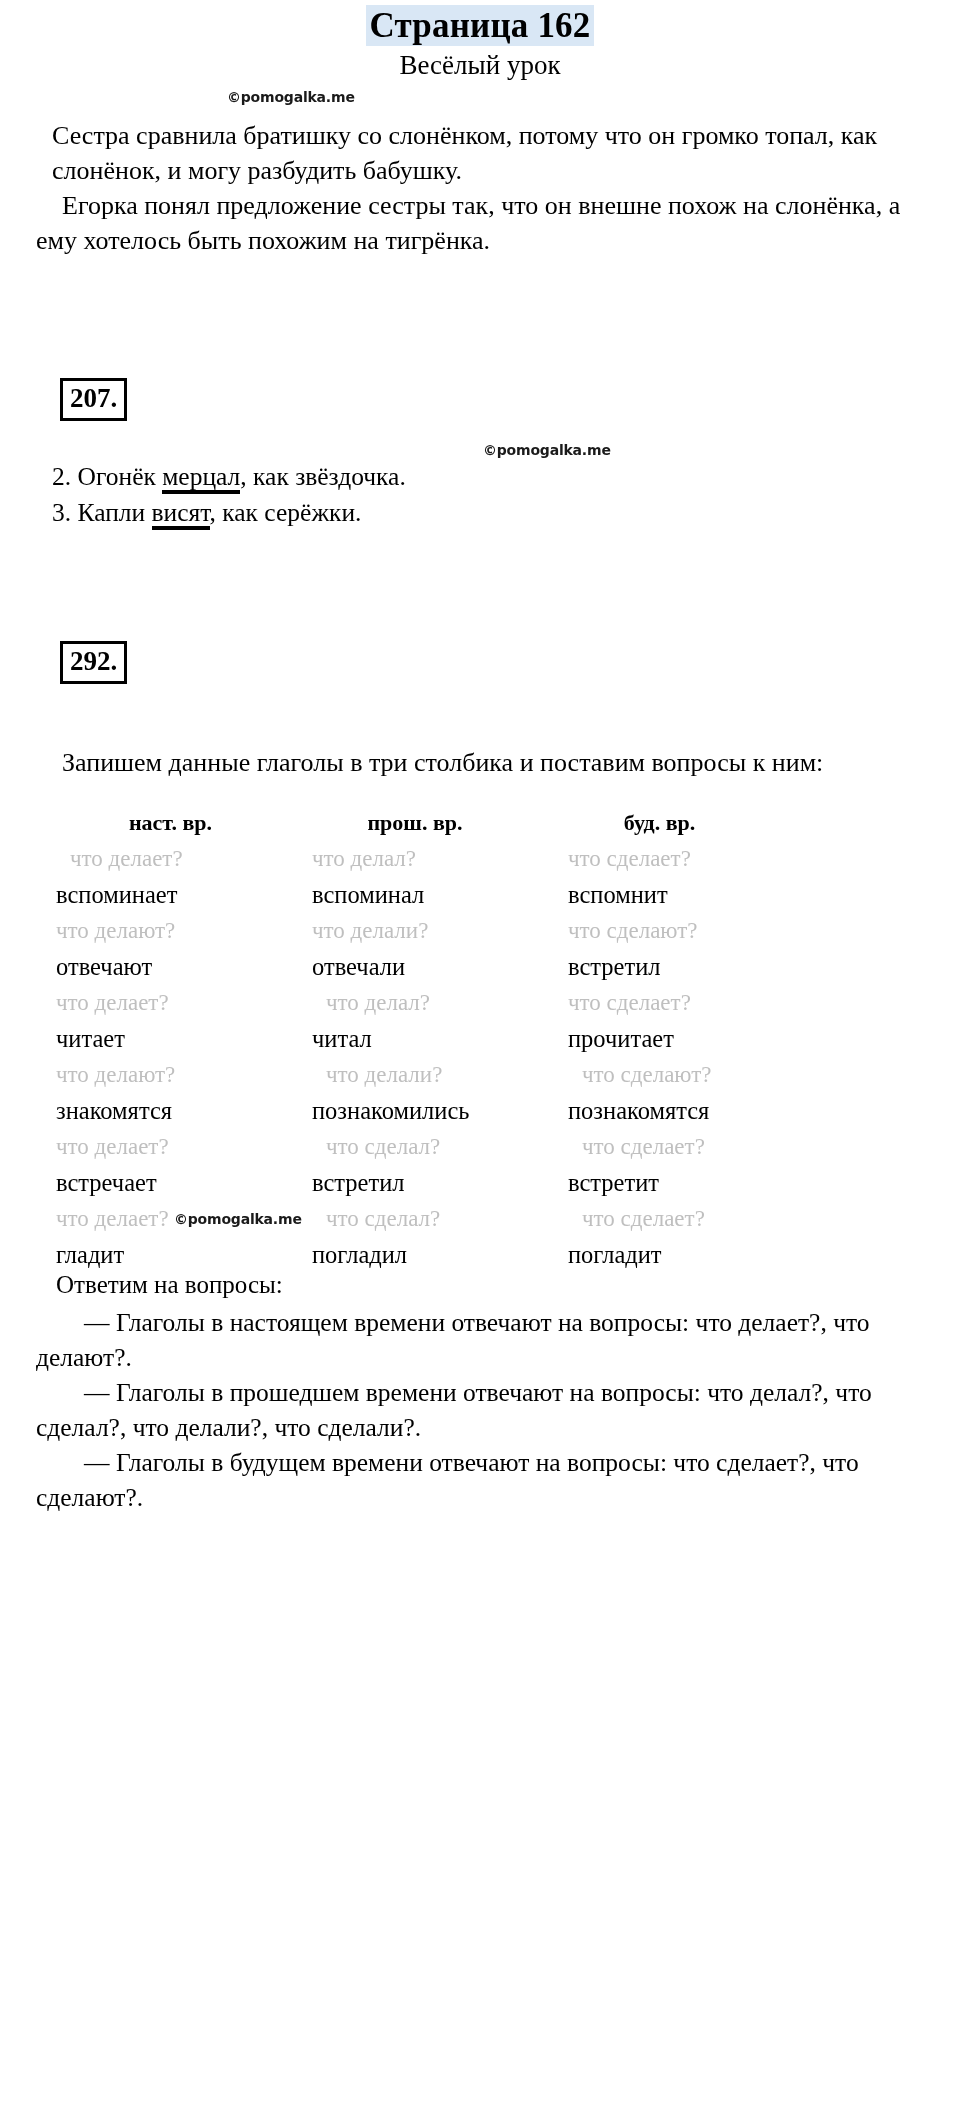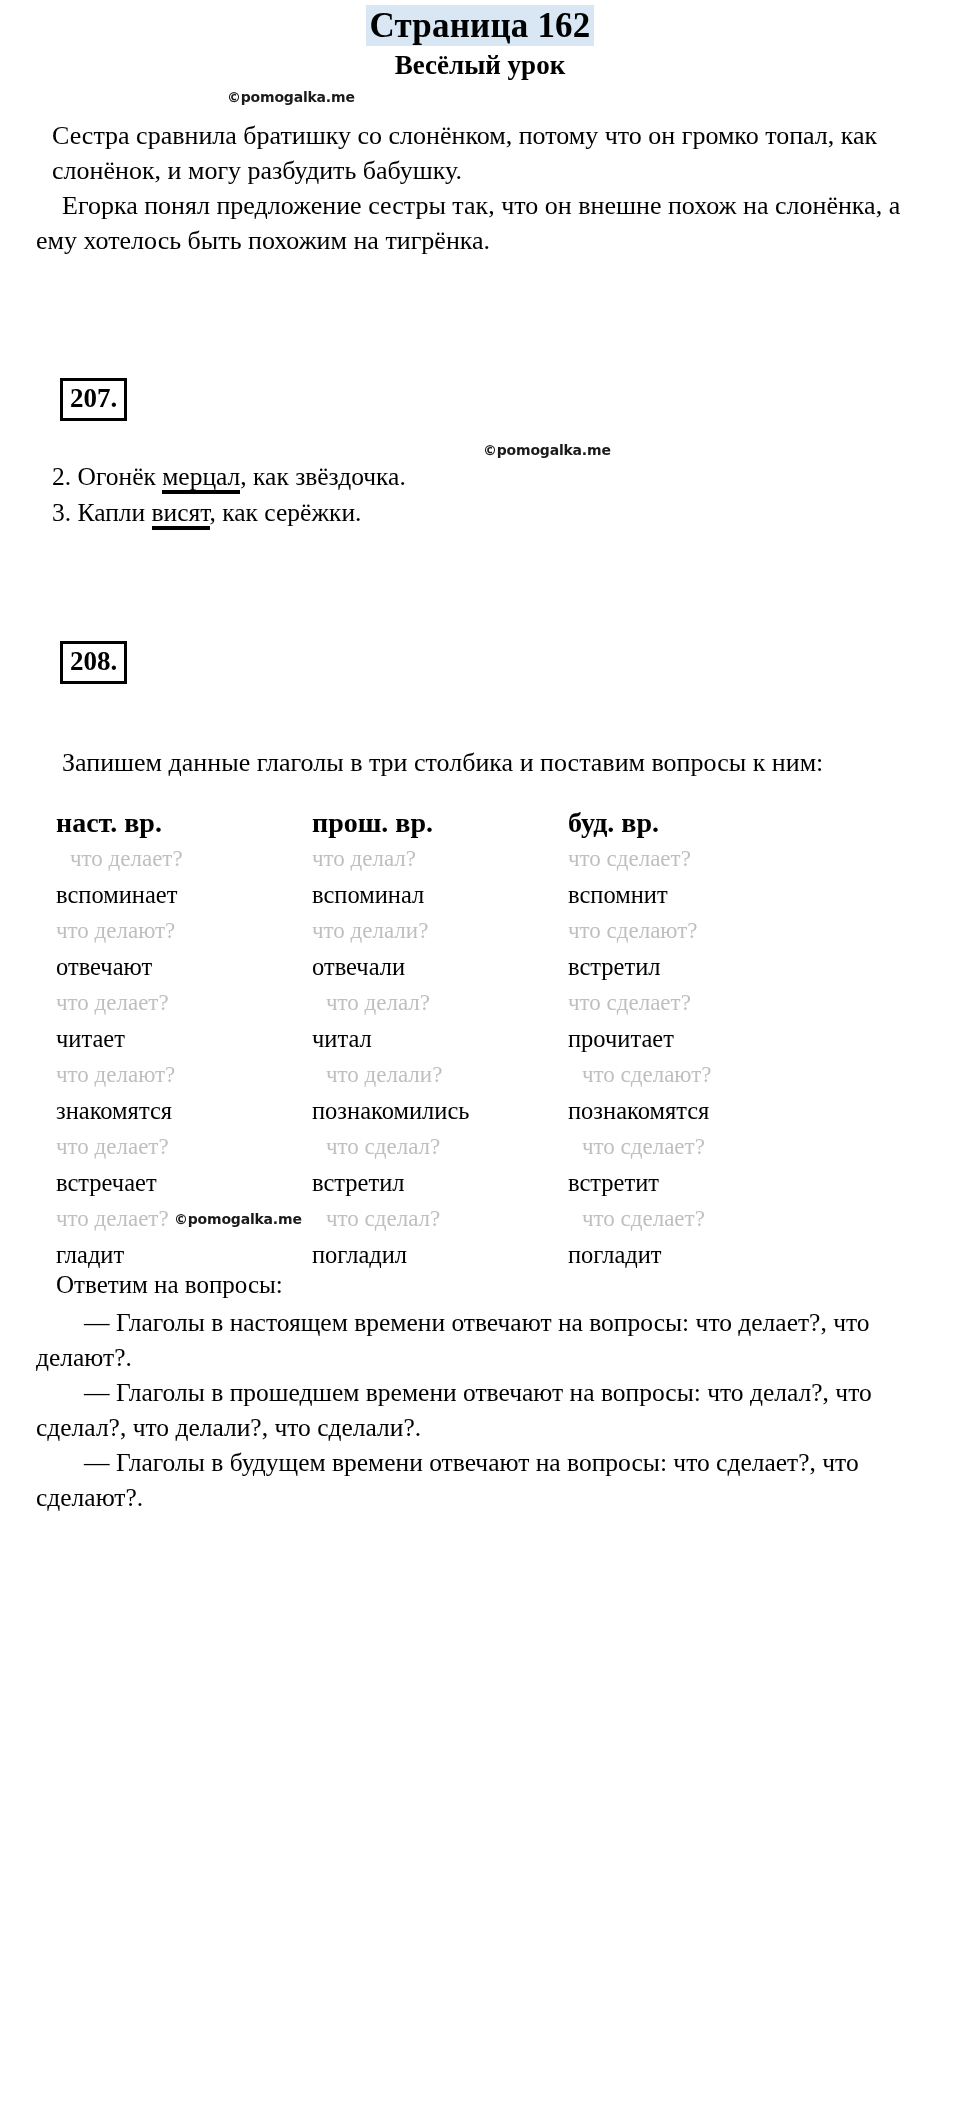--- a/index.html
+++ b/index.html
@@ -34,21 +34,21 @@
     padding-top: 8px;
     letter-spacing: 0.2px;
   }
   .page-title .hl {
     background: #d9e7f5;
     padding: 1px 3px;
   }
   .lesson-title {
     text-align: center;
     font-size: 27px;
-    font-weight: bold;
+    font-weight: normal;
     margin: 9px 0 0 0;
     line-height: 1.0;
   }
 
   
   .watermark {
     font-family: "DejaVu Sans", "Liberation Sans", sans-serif;
     font-weight: bold;
     font-size: 14px;
     color: #1a1a1a;
@@ -149,24 +149,25 @@
     width: 100%;
   }
   .vt-col {
     width: 233px;
     box-sizing: border-box;
   }
   .vt-col.c1 { padding-left: 4px; }
   .vt-col.c2 { padding-left: 27px; }
   .vt-col.c3 { padding-left: 50px; }
   .vt-head {
-    font-size: 28px;
+    font-size: 22px;
     font-weight: bold;
     line-height: 36px;
     white-space: nowrap;
+    text-align: center;
   }
   .vt-q {
     font-size: 23px;
     color: #bfbfbf;
     line-height: 36px;
     white-space: nowrap;
   }
   .vt-q.ind { padding-left: 14px; }
   .vt-v {
     font-size: 24.5px;
@@ -224,21 +225,21 @@
 
   <div class="sentences">
     <p class="sentence">
       <span>2.</span><span> Огонёк </span><span class="dbl-underline">мерцал</span><span>, как звёздочка.</span>
     </p>
     <p class="sentence">
       <span>3.</span><span> Капли </span><span class="dbl-underline">висят</span><span>, как серёжки.</span>
     </p>
   </div>
 
-  <div class="ex-box ex-208">208.</div>
+  <div class="ex-box ex-208">292.</div>
 
   <div class="ex208-intro">
     <p class="para indent">Запишем данные глаголы в три столбика и поставим вопросы к ним:</p>
   </div>
 
   <div class="verb-table">
 
     <div class="vt-row">
       <div class="vt-col c1">
           <div class="vt-head">наст. вр.</div>

